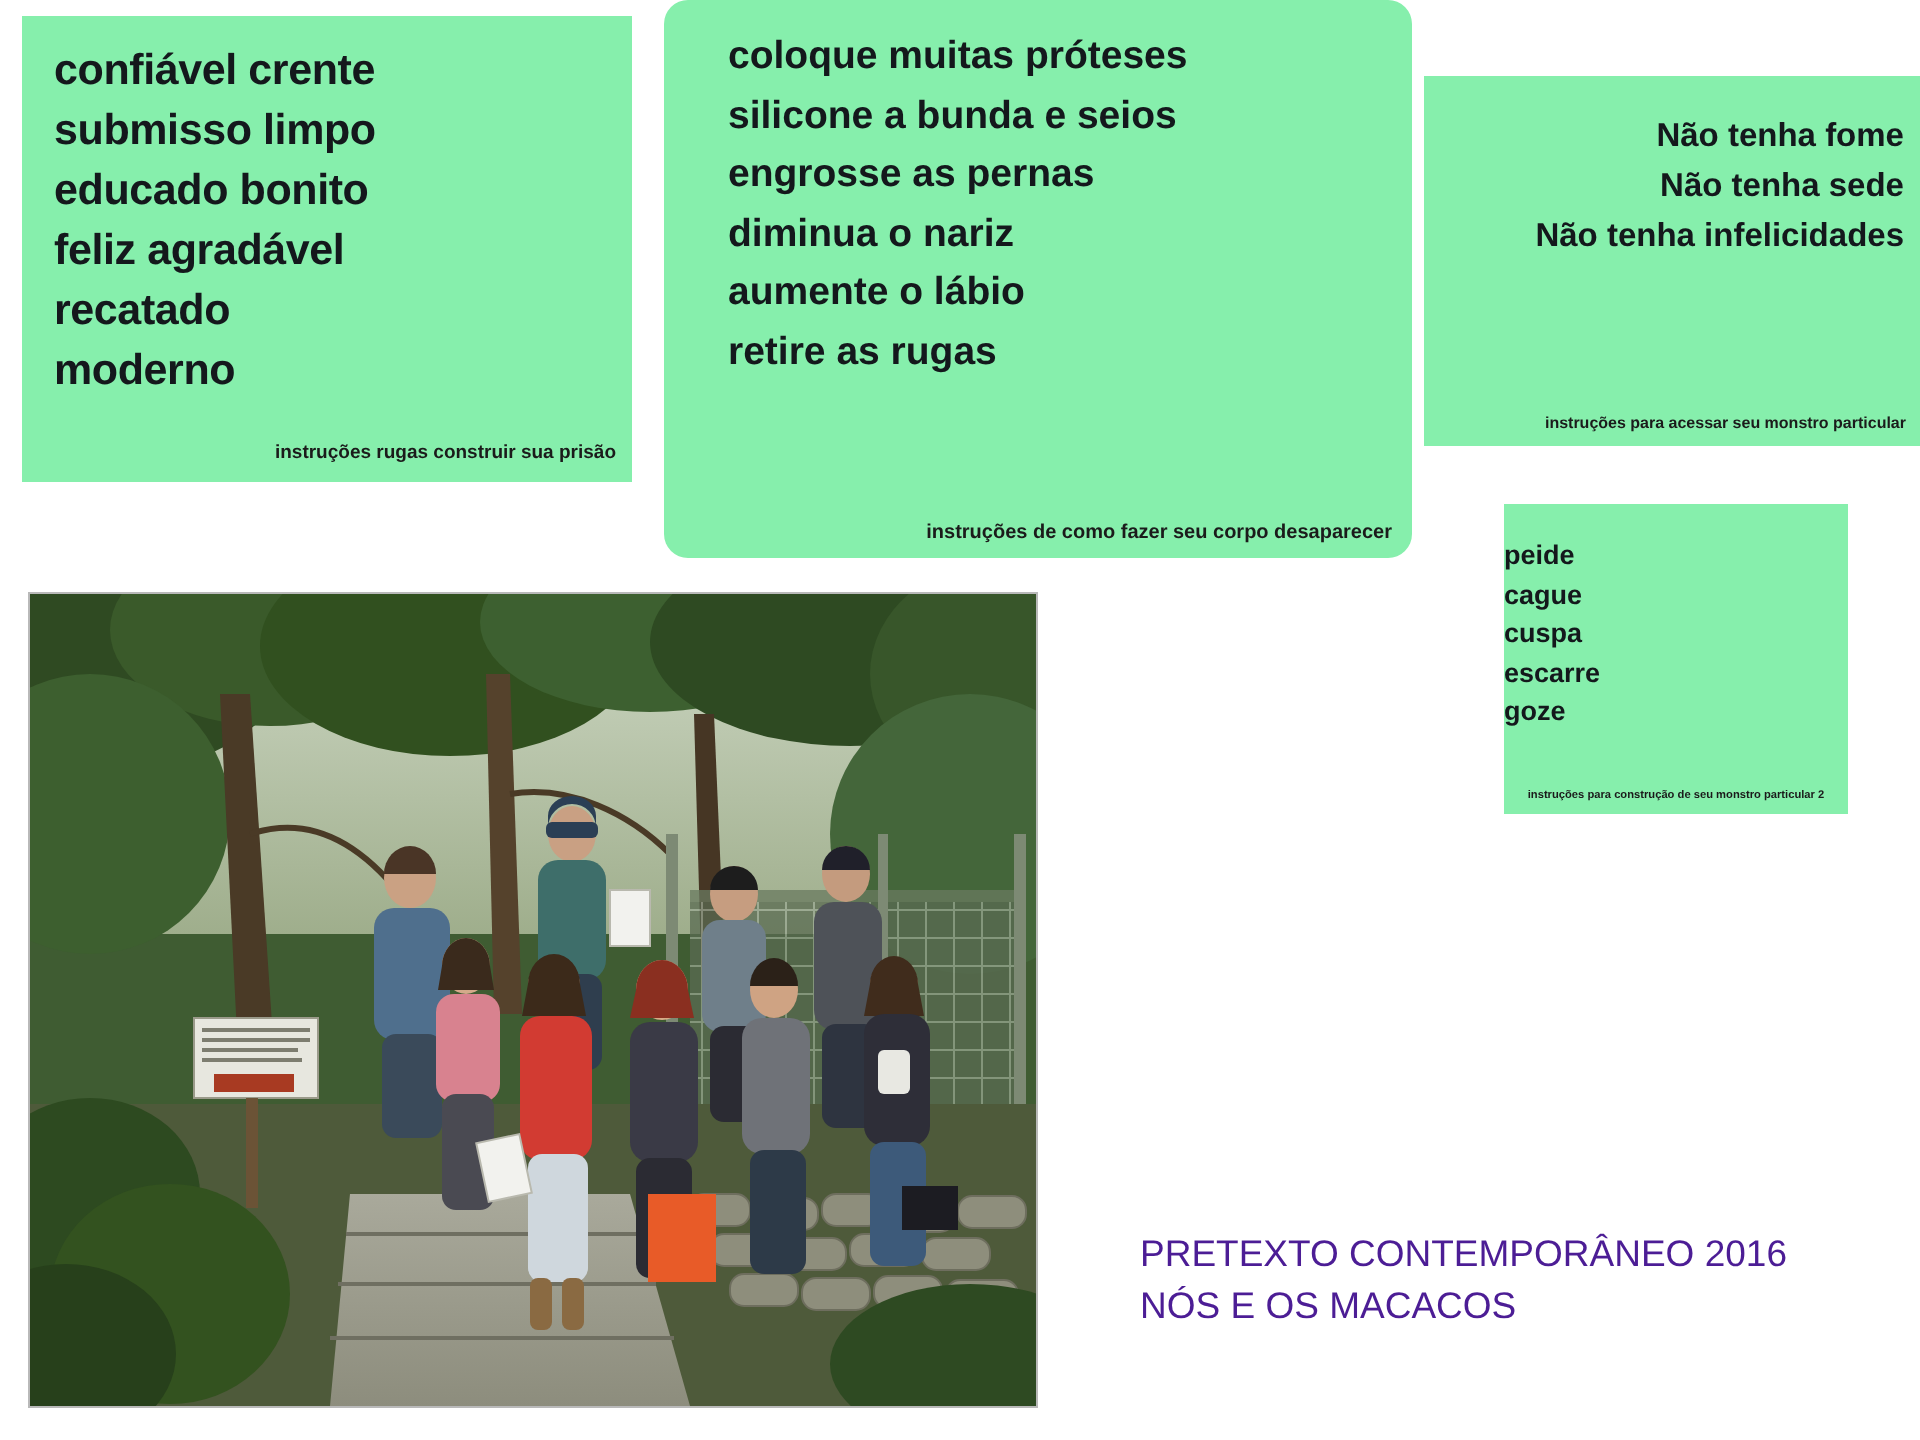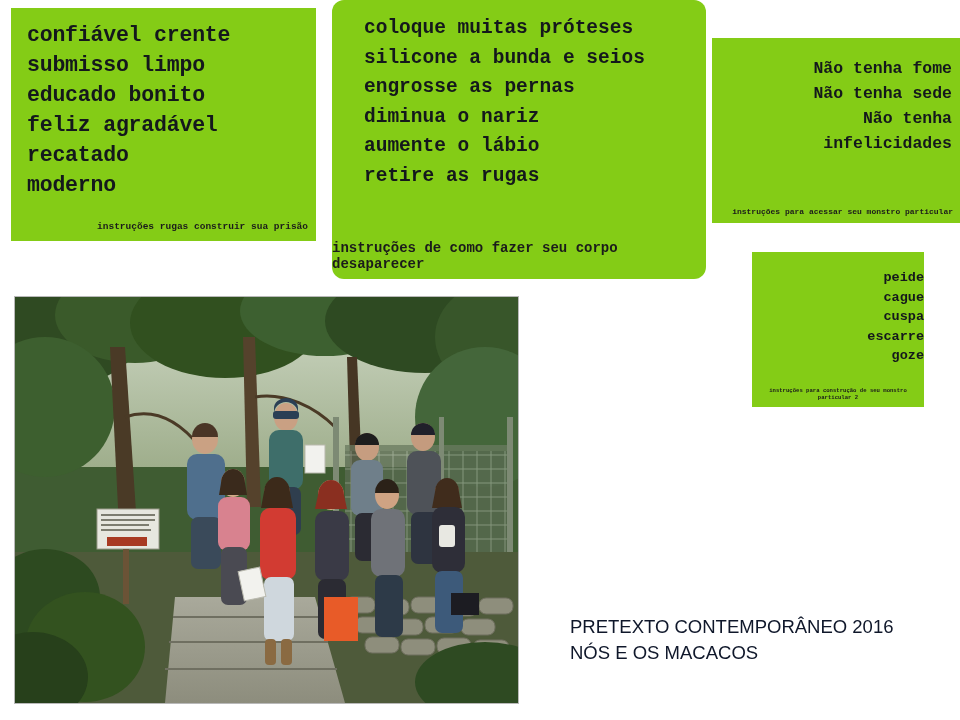--- a/index.html
+++ b/index.html
@@ -16,24 +16,23 @@
   }
   .slide {
     position: absolute;
     left: 0; top: 0;
     width: 960px;
     height: 720px;
   }
   
   .card {
     position: absolute;
-    background: #84cc16;
+    background: #86efac;
     box-sizing: border-box;
     color: #1a1a1a;
-    font-family: Liberation Mono, monospace;
   }
   .card .lines {
     font-weight: bold;
     color: #14181c;
     white-space: pre-line;
   }
   .card .caption {
     position: absolute;
     font-weight: bold;
     color: #1b1b1b;
@@ -61,21 +60,21 @@
     width: 374px; height: 279px;
     padding: 14px 14px 0 32px;
     border-radius: 12px;
   }
   #card-body .lines {
     font-size: 19.5px;
     line-height: 29.5px;
   }
   #card-body .caption {
     right: 10px; bottom: 7px;
-    font-size: 14px;
+    font-size: 10px;
   }
 
   
   #card-monster {
     left: 712px; top: 38px;
     width: 248px; height: 185px;
     padding: 18px 8px 0 18px;
     text-align: right;
   }
   #card-monster .lines {
@@ -91,21 +90,21 @@
   
   #card-monster2 {
     left: 752px; top: 252px;
     width: 172px; height: 155px;
     padding: 16px 0 0 0;
     text-align: center;
   }
   #card-monster2 .lines {
     font-size: 13.5px;
     line-height: 19.5px;
-    text-align: right;
+    text-align: left;
   }
   #card-monster2 .caption {
     left: 0; right: 0; bottom: 6px;
     font-size: 5.6px;
     text-align: center;
   }
 
   
   #photo {
     position: absolute;
@@ -117,21 +116,21 @@
   }
   #photo svg { display: block; }
 
   
   #title-block {
     position: absolute;
     left: 570px; top: 614px;
     width: 380px;
     font-size: 18.5px;
     line-height: 26px;
-    color: #0f172a;
+    color: #4c1d95;
   }
   #title-block div { white-space: nowrap; }
 </style>
 </head>
 <body>
 
 <div class="slide">
 
   <div class="card" id="card-prison">
     <div class="lines">confiável crente

